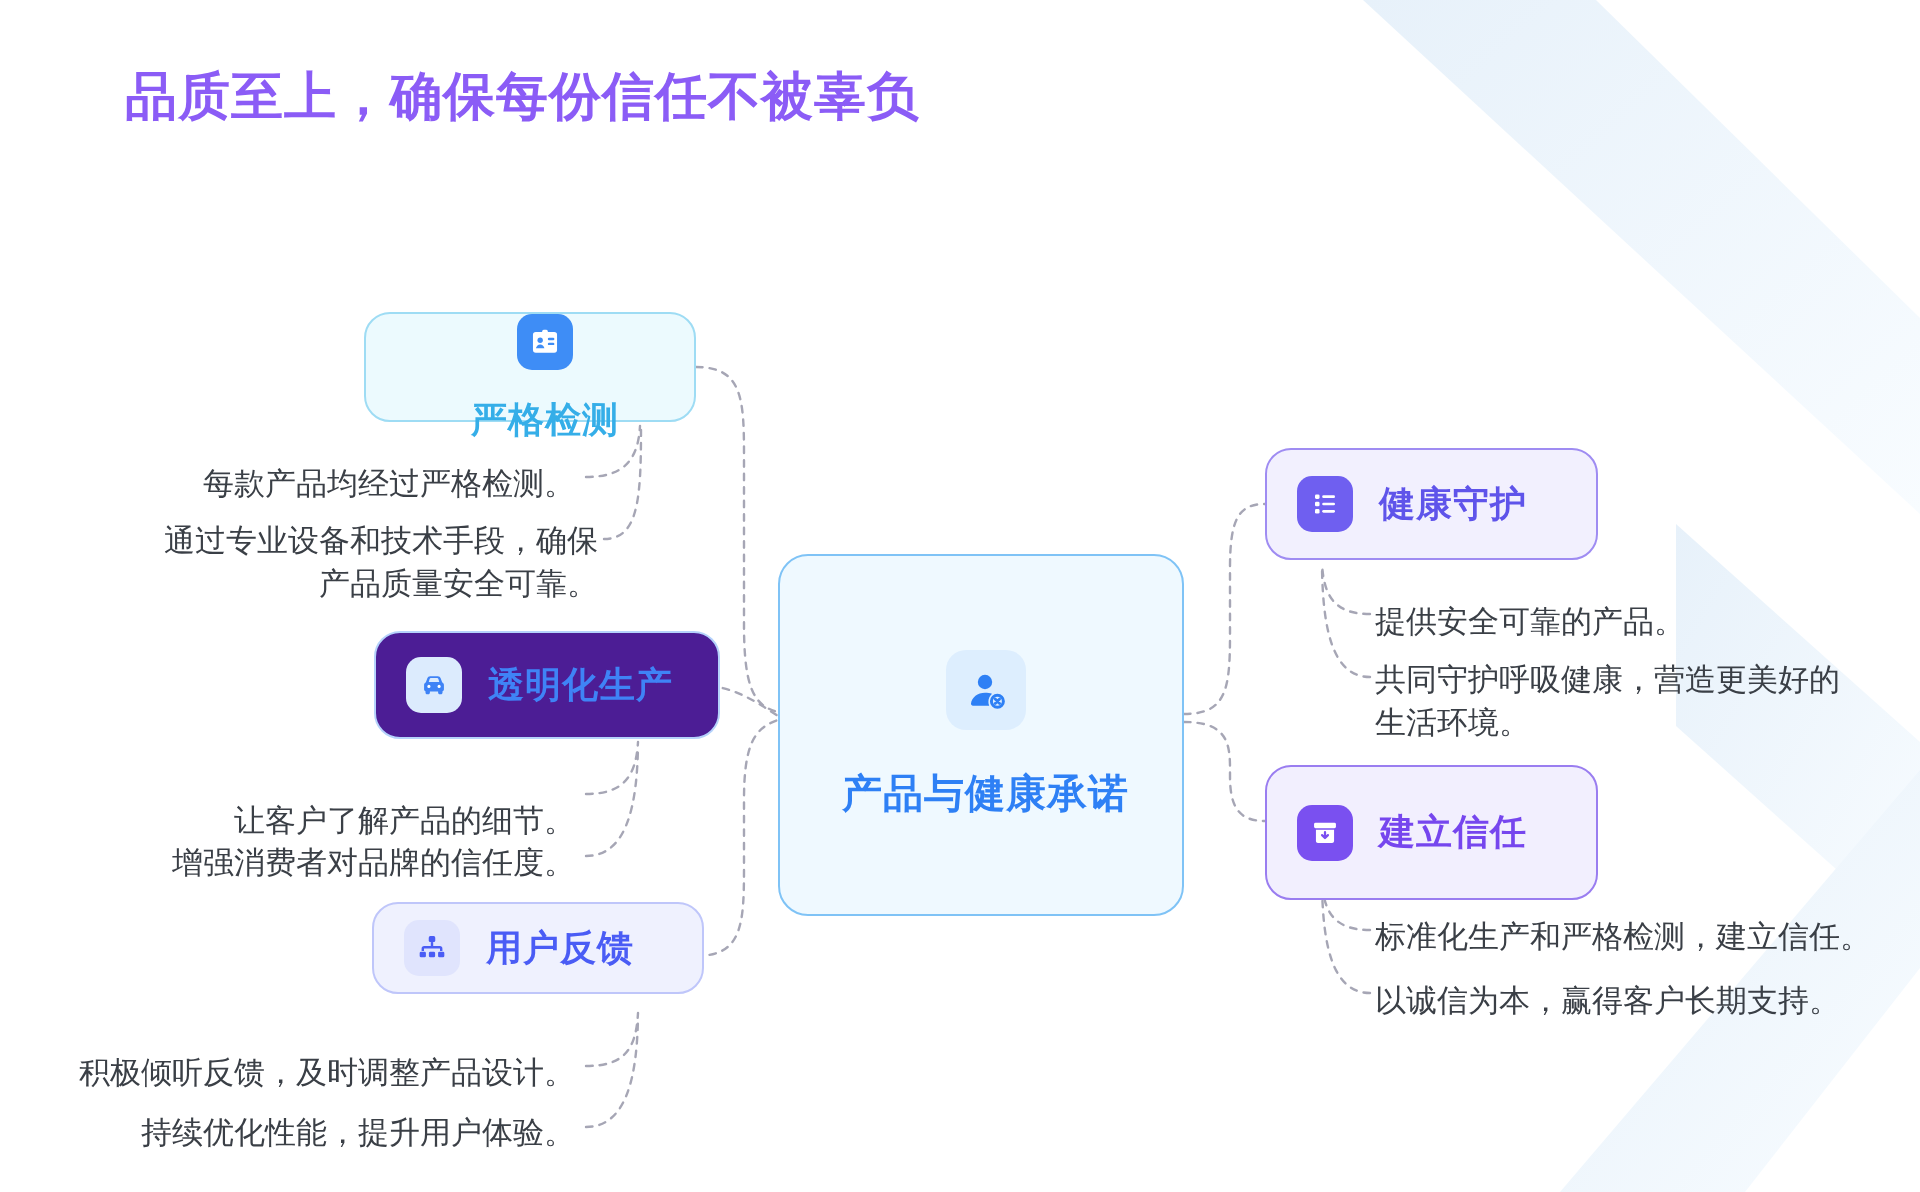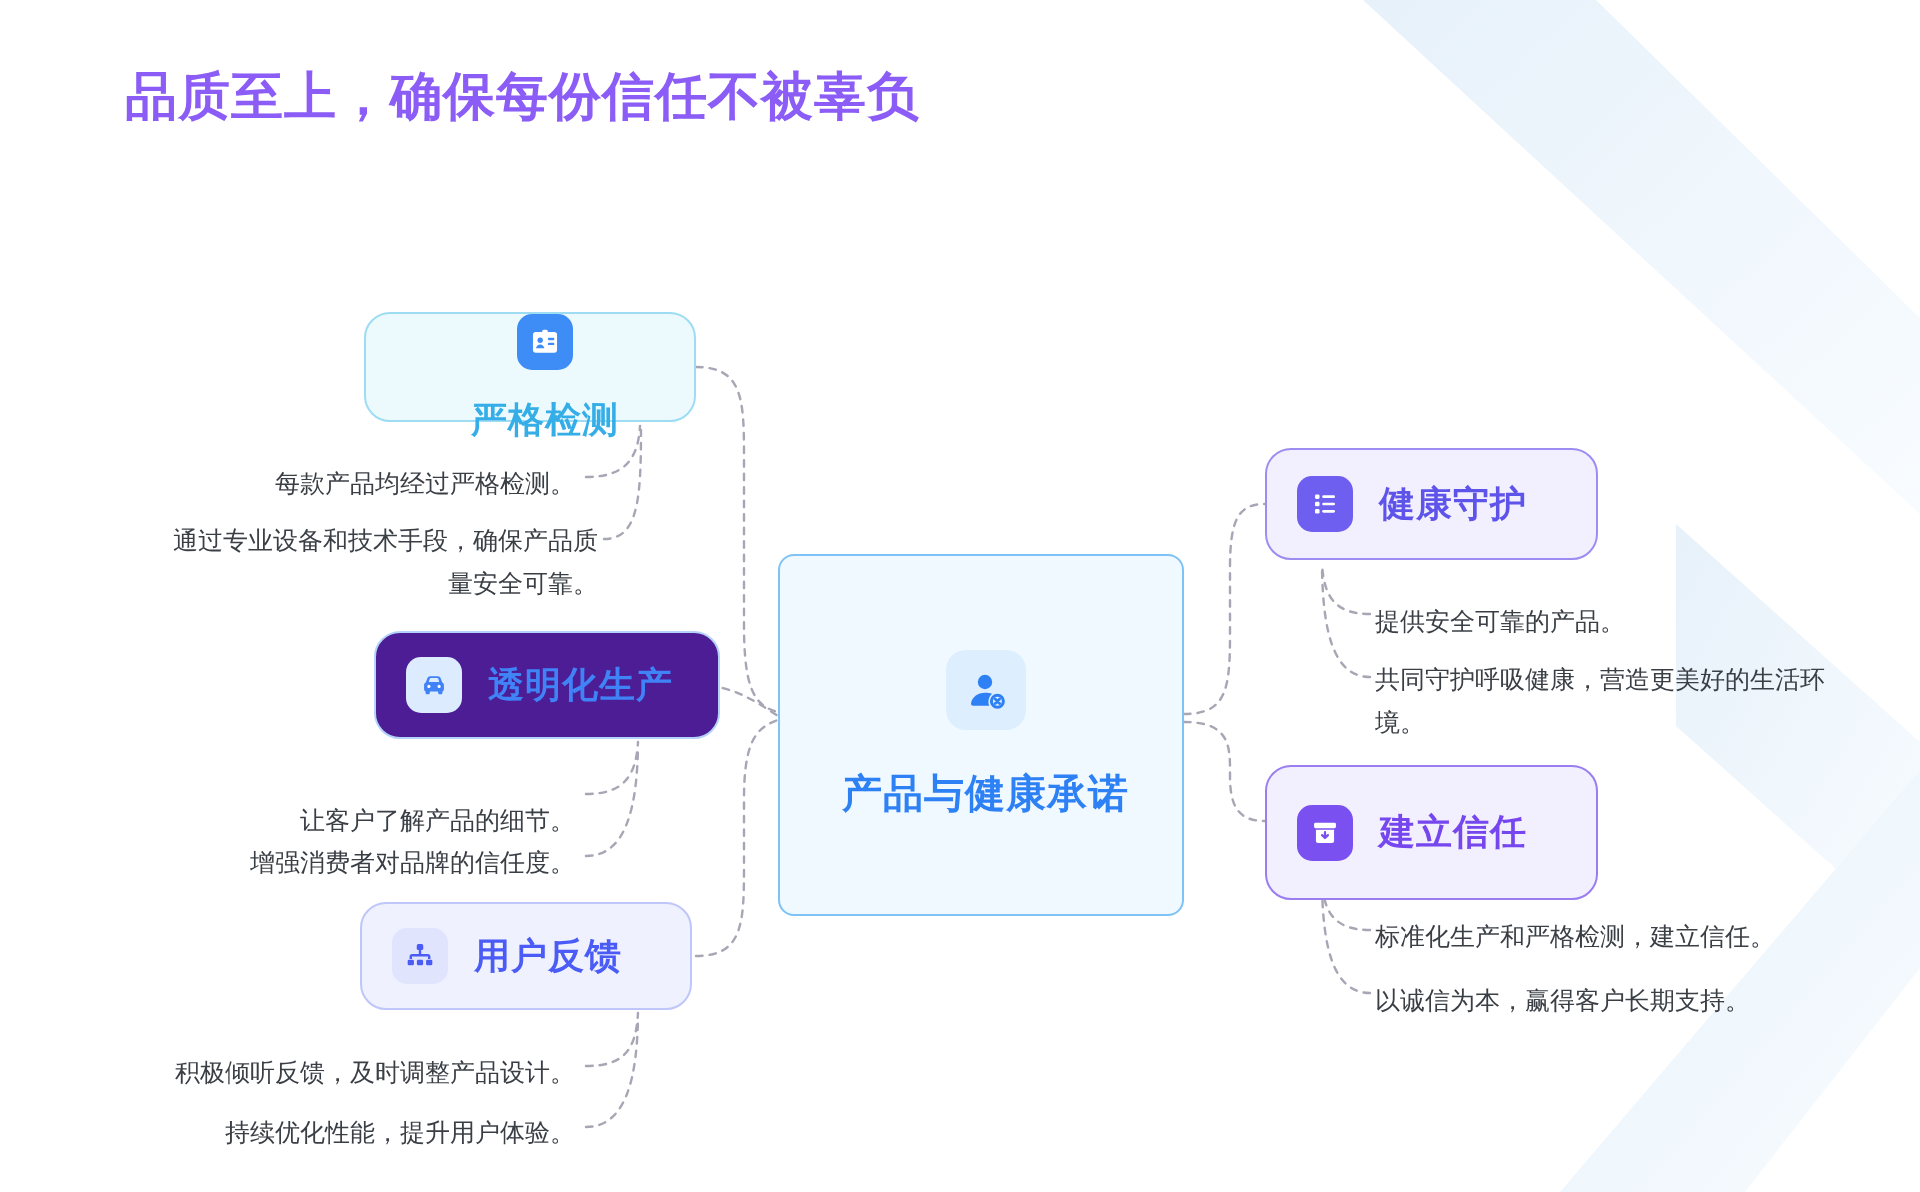--- a/index.html
+++ b/index.html
@@ -22,37 +22,37 @@
   .icon-box{
     width:56px;height:56px;border-radius:15px;display:flex;align-items:center;
     justify-content:center;flex:0 0 auto;
   }
   .node-strict{left:364px;top:312px;width:332px;height:110px;background:#ecfafe;border-color:#9edcf4;flex-direction:column;}
   .node-strict .node-label{color:#35aee8;}
   .node-strict .icon-box{background:#3e8df6;}
   .node-transparent{left:350px;top:631px;width:346px;height:108px;background:#4c1d95;border-color:#b5d2fb;margin-left:24px;}
   .node-transparent .node-label{color:#3f83f6;}
   .node-transparent .icon-box{background:#dcebfd;}
-  .node-feedback{left:360px;top:902px;width:332px;height:108px;background:#eff1fe;border-color:#bfc6fa;}
+  .node-feedback{left:372px;top:902px;width:332px;height:92px;background:#eff1fe;border-color:#bfc6fa;}
   .node-feedback .node-label{color:#4a5cf5;}
   .node-feedback .icon-box{background:#e0e4fd;}
   .node-health{left:1265px;top:448px;width:333px;height:112px;background:#f2f0fe;border-color:#9f8cf2;}
   .node-health .node-label{color:#5f54ea;}
   .node-health .icon-box{background:#6f5ff0;}
   .node-trust{left:1265px;top:765px;width:333px;height:135px;background:#f2effe;border-color:#9a7df0;}
   .node-trust .node-label{color:#7646ee;}
   .node-trust .icon-box{background:#7a50f0;}
   .node-center{
     left:778px;top:554px;width:406px;height:362px;background:#eff9ff;border-color:#7fc3f6;
-    border-radius:16px;flex-direction:column;justify-content:center;gap:36px;padding-left:9px;
+    border-radius:30px;flex-direction:column;justify-content:center;gap:36px;padding-left:9px;
   }
   .node-center .icon-box{width:80px;height:80px;border-radius:20px;background:#ddeefe;}
   .node-center .node-label{font-size:40px;color:#2e80f5;}
   .note{
-    position:absolute;font-size:25px;color:#3a3f46;line-height:43px;white-space:nowrap;
+    position:absolute;font-size:31px;color:#3a3f46;line-height:43px;white-space:nowrap;
   }
   .note.wrap{white-space:normal;}
   .note.ra{text-align:right;}
 </style>
 </head>
 <body>
 
 <div class="canvas">
 
   <svg class="bg-decor" viewBox="0 0 1920 1192">

